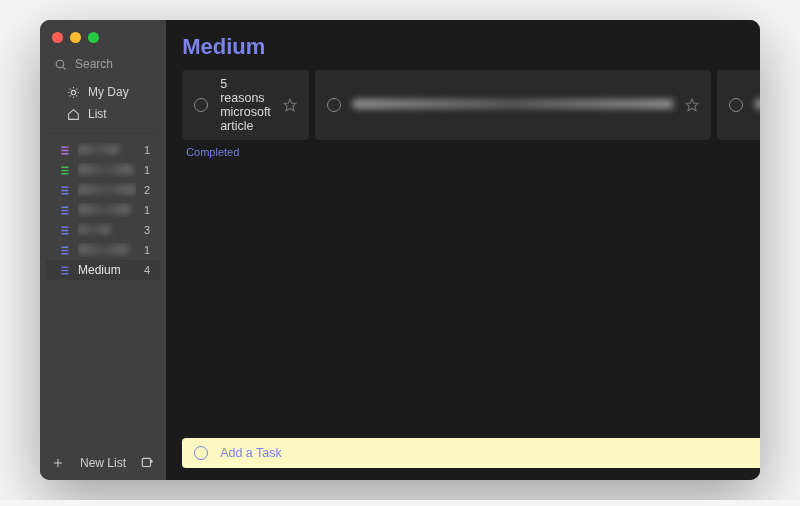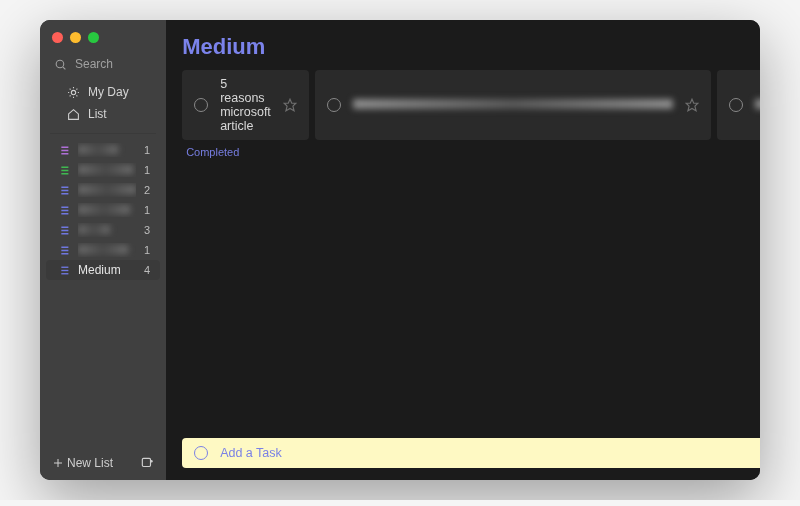--- a/index.html
+++ b/index.html
@@ -89,21 +89,21 @@
       border-radius: 2px;
       height: 9px;
       display: inline-block;
     }
     .sidebar-footer {
       display: flex; align-items: center; justify-content: space-between;
       padding: 10px 12px;
       color: #cfcfcf;
       font-size: 12px;
     }
-    .sidebar-footer .new-list { display:flex; align-items:center; gap:3px; cursor:pointer; }
+    .sidebar-footer .new-list { display:flex; align-items:center; gap:16px; cursor:pointer; }
     .add-group-icon { cursor: pointer; }
 
     .main {
       flex: 1;
       background: #1b1b1b;
       display: flex;
       flex-direction: column;
       padding: 14px 16px 12px 16px;
     }
     .header {

